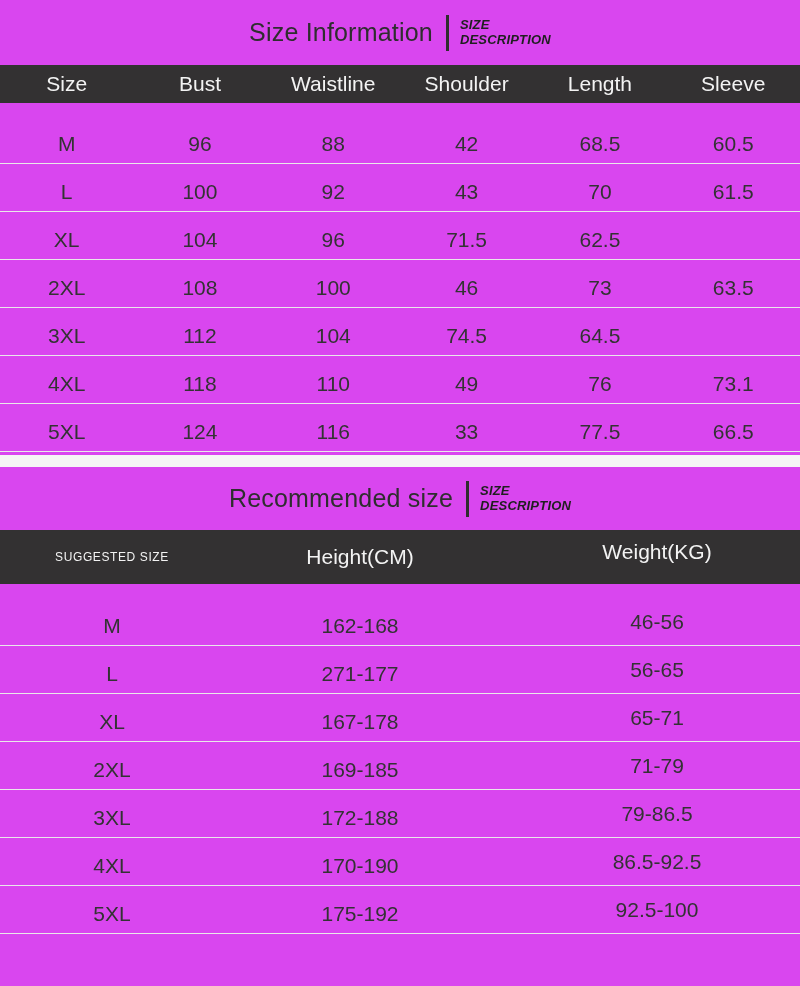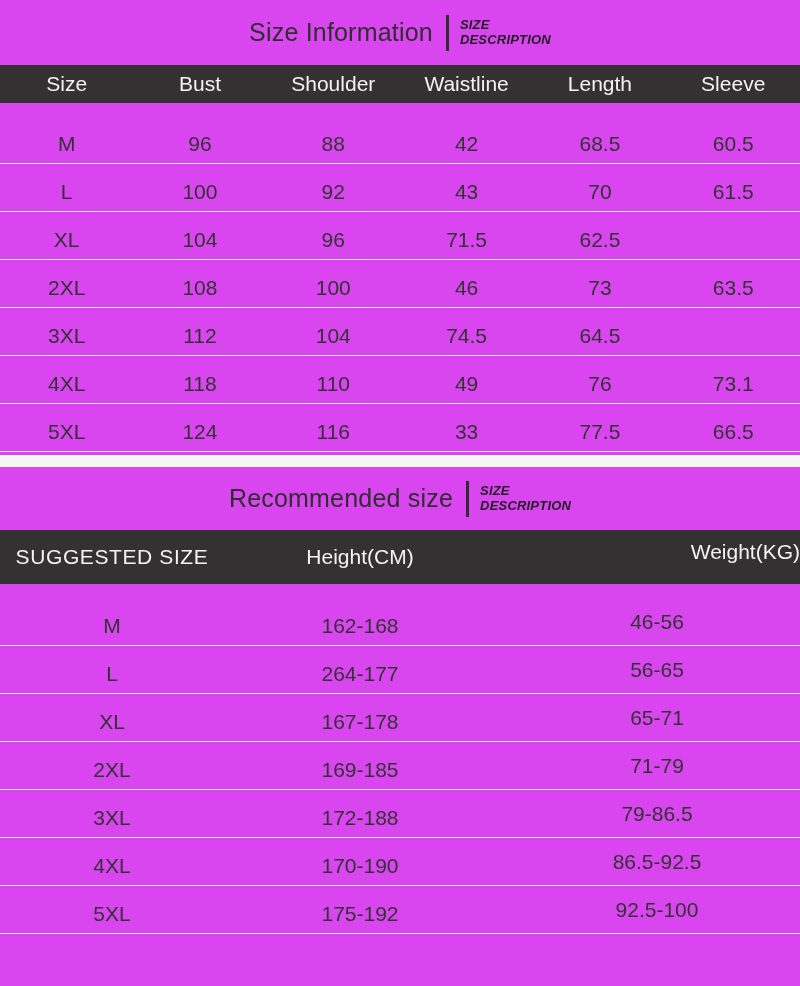--- a/index.html
+++ b/index.html
@@ -39,22 +39,22 @@
     height: 48px; box-sizing: border-box; padding-bottom: 7px;
     border-bottom: 1px solid var(--divider, #e9e9e9);
   }
   .t-cell { text-align: center; font-size: 21px; color: var(--body-text, #333333); }
 
   
   .t1 .t-hcell, .t1 .t-cell { width: 16.666%; }
   .t2 .t-hcell:nth-child(1), .t2 .t-cell:nth-child(1) { width: 28%; }
   .t2 .t-hcell:nth-child(2), .t2 .t-cell:nth-child(2) { width: 34%; }
   .t2 .t-hcell:nth-child(3), .t2 .t-cell:nth-child(3) { width: 38%; box-sizing: border-box; padding-left: 18px; }
-  .t2 .t-hcell:nth-child(1) { font-size: 21px; letter-spacing: 0.6px; }
-  .t2 .t-hcell:nth-child(3) { transform: translateY(-5px); text-align: right; }
+  .t2 .t-hcell:nth-child(1) { font-size: 12px; letter-spacing: 0.6px; }
+  .t2 .t-hcell:nth-child(3) { transform: translateY(-5px); }
   .t2 .t-cell:nth-child(3) { transform: translateY(-4px); }
 
   
   .sep-band { height: 12px; margin-top: 3px; background: var(--separator-band, #f5f5f5); }
 </style>
 </head>
 <body>
 
 <div class="page">
 
@@ -64,22 +64,22 @@
     <span class="title-sub">
       <span>SIZE</span>
       <span>DESCRIPTION</span>
     </span>
   </div>
 
   <div class="tbl t1">
       <div class="t-head">
         <span class="t-hcell">Size</span>
         <span class="t-hcell">Bust</span>
+        <span class="t-hcell">Waistline</span>
         <span class="t-hcell">Shoulder</span>
-        <span class="t-hcell">Waistline</span>
         <span class="t-hcell">Length</span>
         <span class="t-hcell">Sleeve</span>
       </div>
       <div class="t-body">
         <div class="t-row">
           <span class="t-cell">M</span>
           <span class="t-cell">96</span>
           <span class="t-cell">88</span>
           <span class="t-cell">42</span>
           <span class="t-cell">68.5</span>
@@ -152,21 +152,21 @@
         <span class="t-hcell">Weight(KG)</span>
       </div>
       <div class="t-body">
         <div class="t-row">
           <span class="t-cell">M</span>
           <span class="t-cell">162-168</span>
           <span class="t-cell">46-56</span>
         </div>
         <div class="t-row">
           <span class="t-cell">L</span>
-          <span class="t-cell">264-177</span>
+          <span class="t-cell">271-177</span>
           <span class="t-cell">56-65</span>
         </div>
         <div class="t-row">
           <span class="t-cell">XL</span>
           <span class="t-cell">167-178</span>
           <span class="t-cell">65-71</span>
         </div>
         <div class="t-row">
           <span class="t-cell">2XL</span>
           <span class="t-cell">169-185</span>

